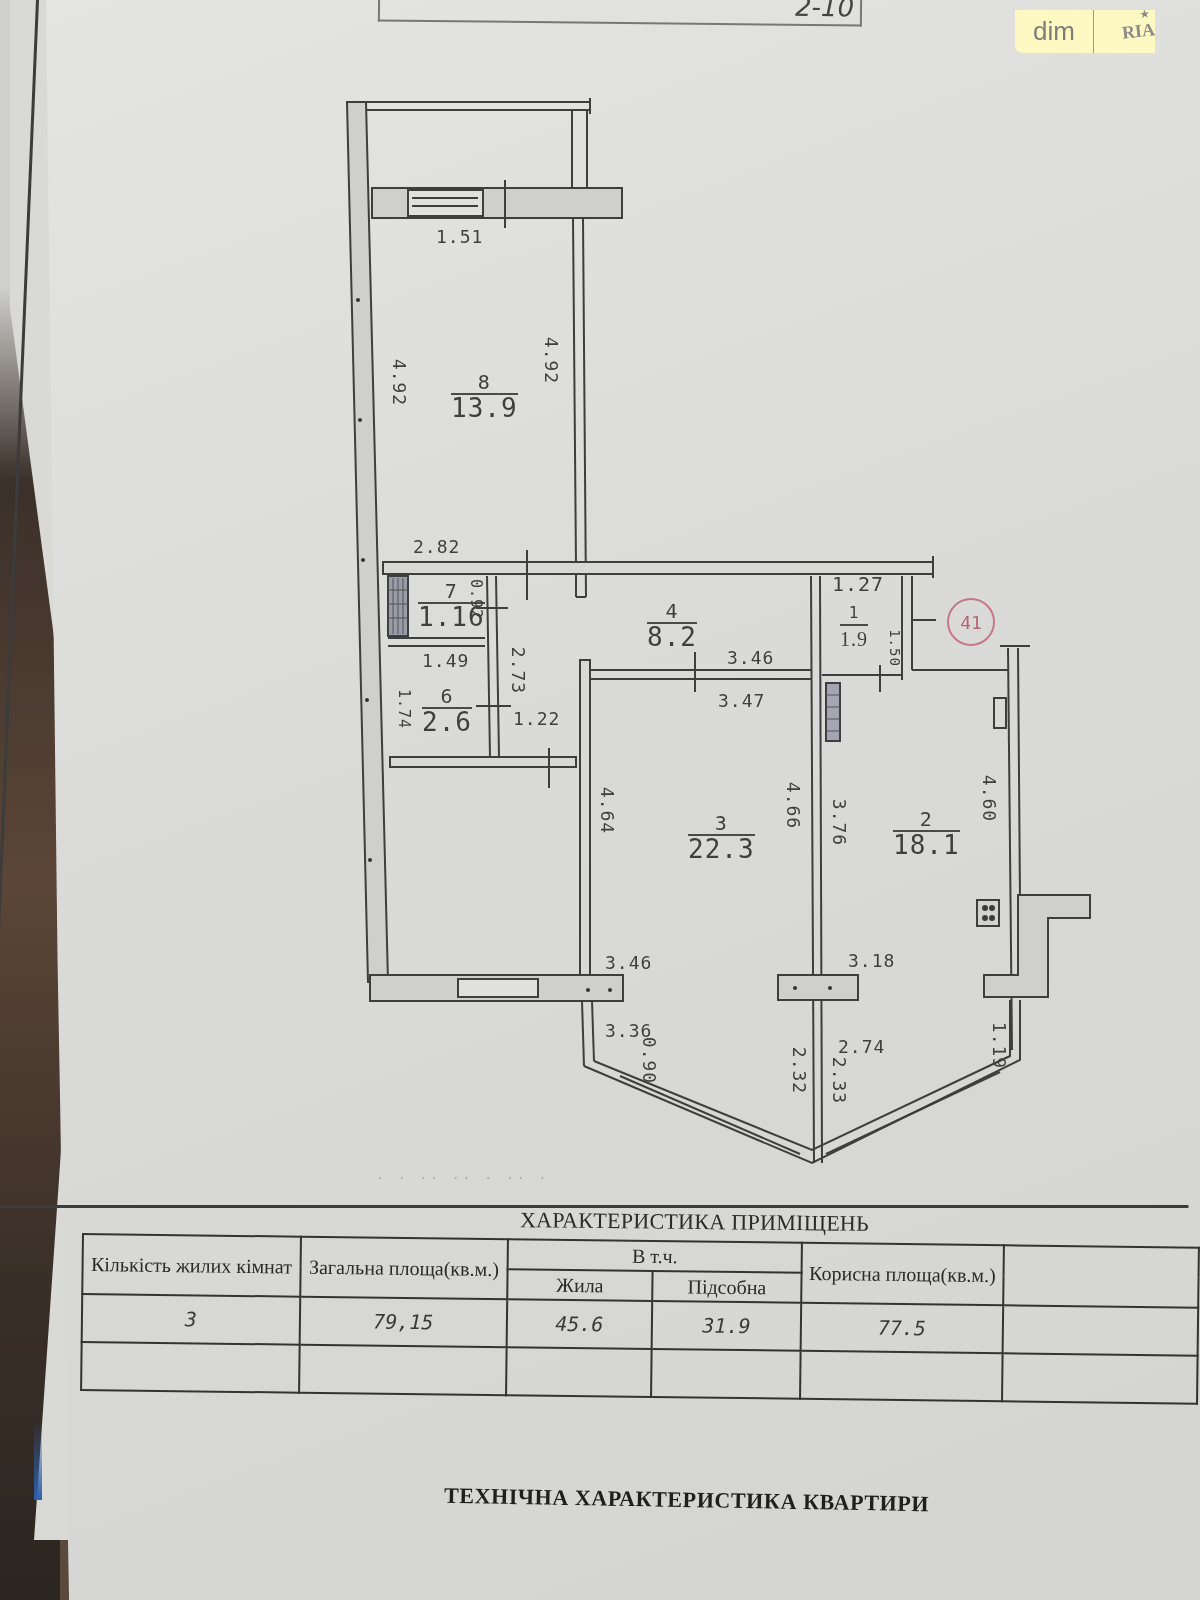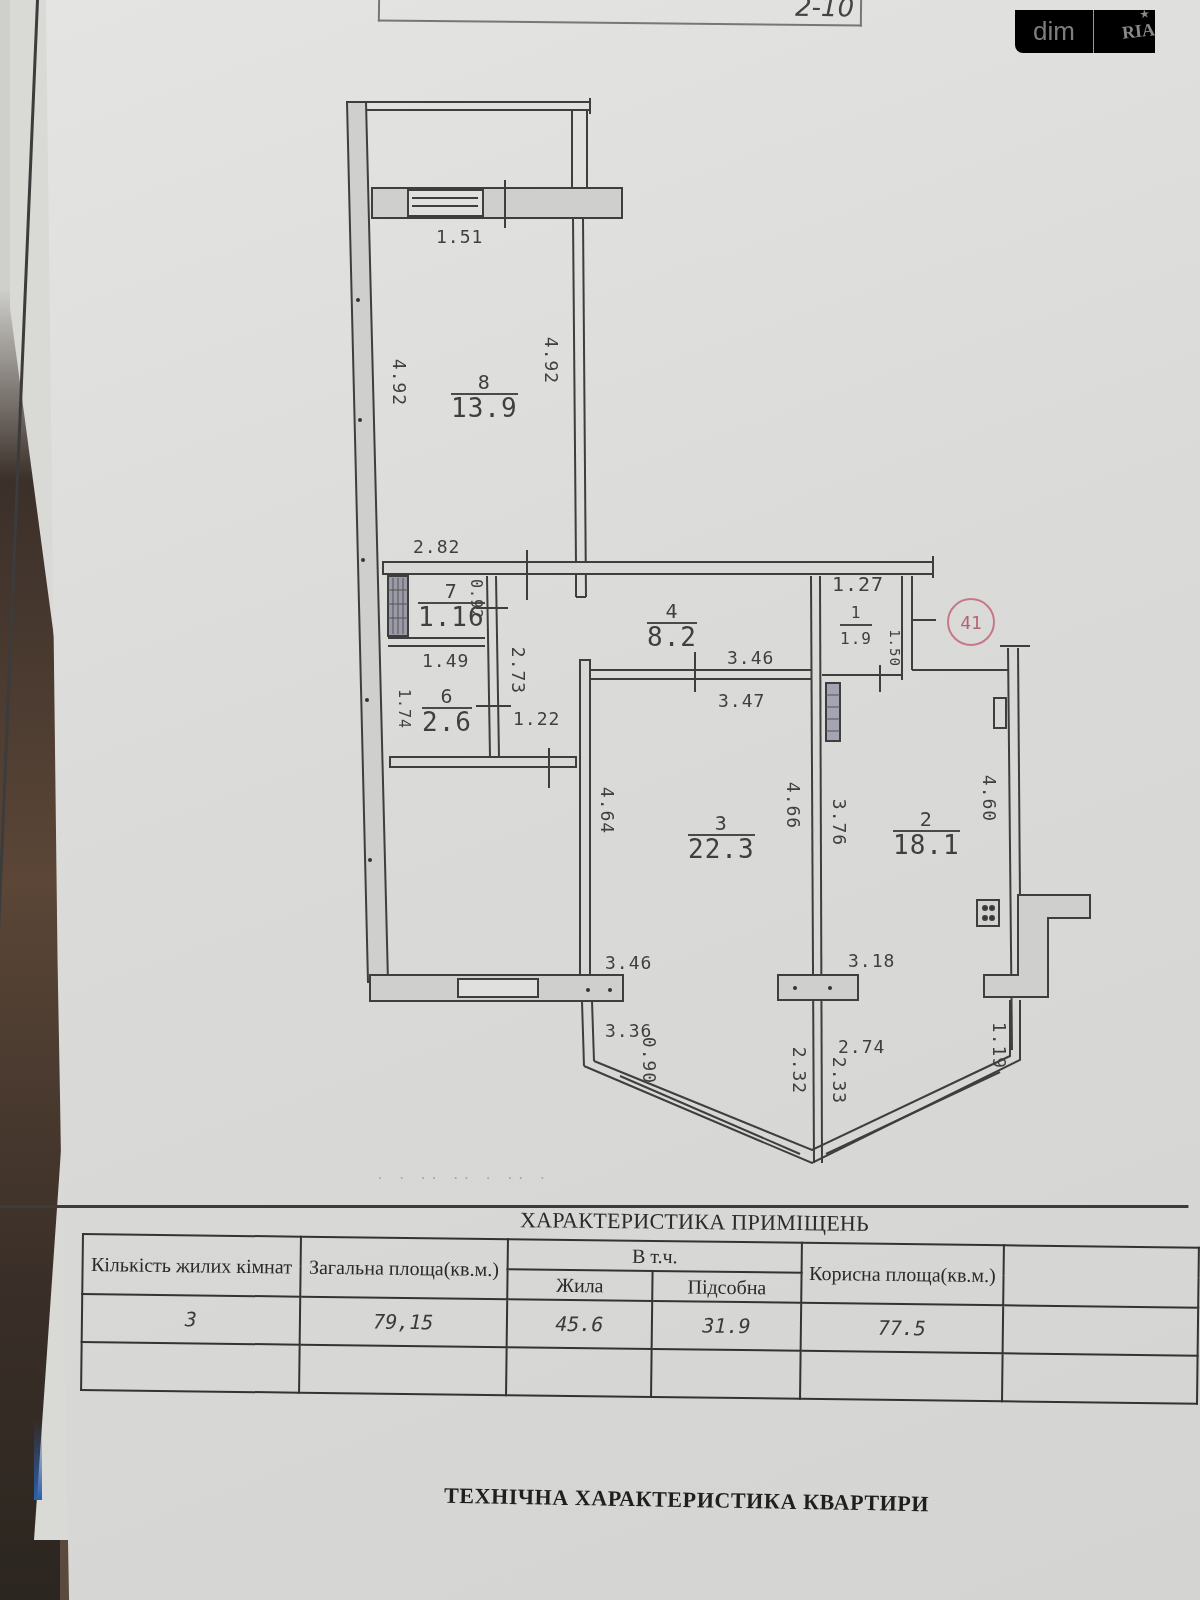--- a/index.html
+++ b/index.html
@@ -35,21 +35,21 @@
     position: absolute; left: 378px; top: -6px; width: 480px; height: 28px;
     border: 2px solid #777; border-top: none;
     transform: rotate(0.6deg);
   }
   .top-stamp span {
     position: absolute; right: 6px; top: -4px;
     font-family: "DejaVu Sans", sans-serif; font-size: 26px; color: #444; font-style: italic;
   }
   .logo {
     position: absolute; left: 1015px; top: 10px; width: 140px; height: 43px;
-    background: #000000; border-radius: 0 0 0 8px; display: flex; align-items: center; gap: 28px;
+    background: #fef9c3; border-radius: 0 0 0 8px; display: flex; align-items: center; gap: 28px;
   }
   .logo .dim {
     width: 82px; text-align: center; font-size: 26px; color: #7d7d7b;
     border-right: 1px solid #9a9a98; line-height: 43px;
   }
   .logo .ria {
     flex: 1; text-align: center; font-family: "Liberation Serif", serif;
     font-weight: bold; font-size: 18px; color: #8a8a88; transform: rotate(-6deg);
     position: relative;
   }
@@ -234,21 +234,21 @@
 <div class="lbl" style="left:513px;top:708px;">1.22</div>
 <div class="lbl room-frac" style="left:647px;top:600px;">
   <span class="num">4</span>
   <span class="area">8.2</span>
 </div>
 <div class="lbl" style="left:727px;top:647px;">3.46</div>
 
 <div class="lbl" style="left:832px;top:572px;font-size:20px;">1.27</div>
 <div class="lbl room-frac" style="left:840px;top:602px;">
   <span class="num" style="font-size:16px;">1</span>
-  <span class="area" style="font-size:16px;">1.9</span>
+  <span class="area" style="font-size:20px;font-family:Liberation Serif, serif;">1.9</span>
 </div>
 <div class="lbl rot" style="left:876px;top:640px;font-size:14px;">1.50</div>
 <div class="flat-no">41</div>
 
 <div class="lbl" style="left:718px;top:690px;">3.47</div>
 <div class="lbl rot" style="left:584px;top:800px;">4.64</div>
 <div class="lbl rot" style="left:770px;top:795px;">4.66</div>
 <div class="lbl room-frac" style="left:688px;top:812px;">
   <span class="num">3</span>
   <span class="area">22.3</span>

